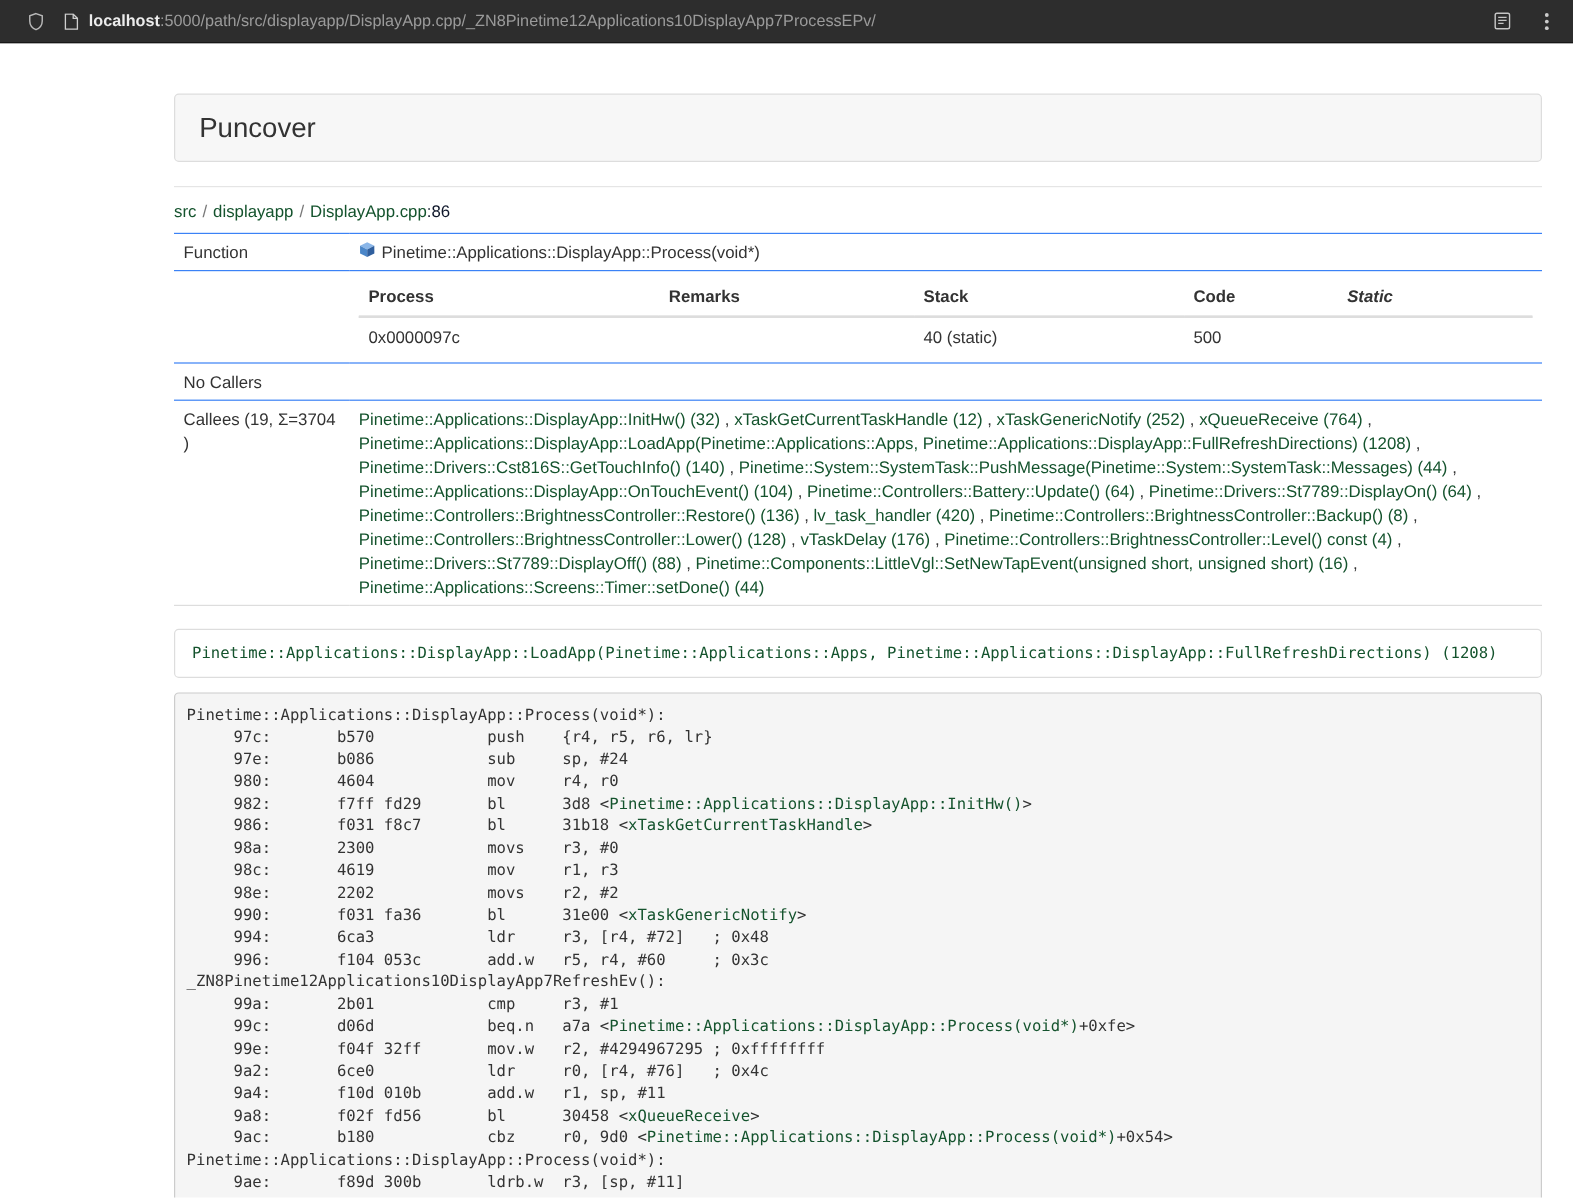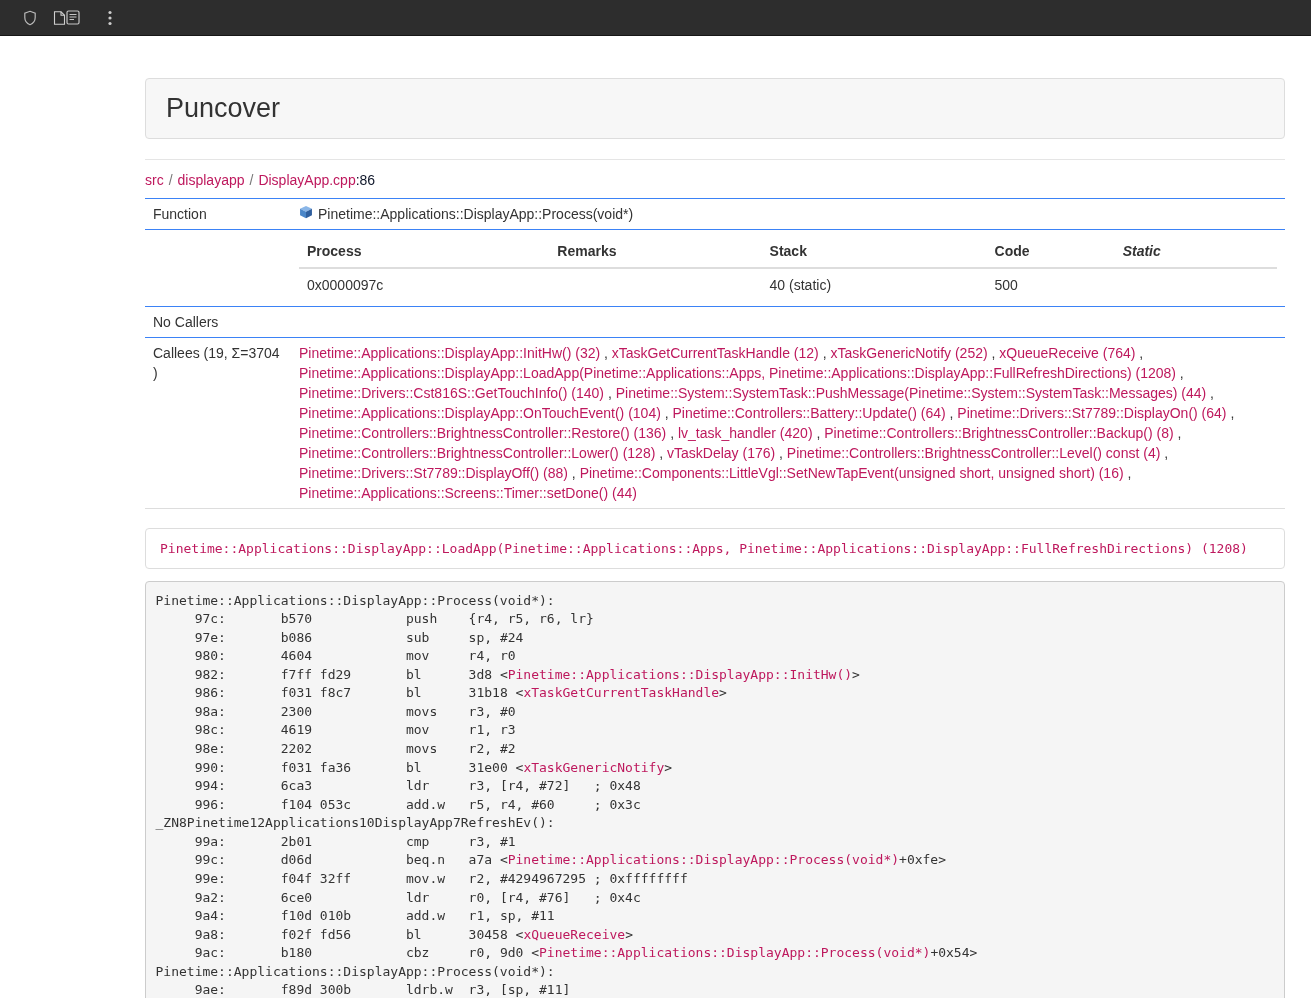--- a/index.html
+++ b/index.html
@@ -2,21 +2,21 @@
 <html><head>
 <meta charset="utf-8">
 <style>
   * { margin:0; padding:0; box-sizing:border-box; }
   html, body {
     width:1311px; height:998px; overflow:hidden;
     background:#ffffff;
     font-family:"Liberation Sans", sans-serif;
     font-size:14px; color:#333;
   }
-  a { color:#be185d; text-decoration:none; }
+  a { color:#14532d; text-decoration:none; }
 
   
   .topbar {
     height:36px; background:#2d2d2d; border-bottom:1px solid #171717;
     display:flex; align-items:center;
   }
   .tb-btn { display:flex; align-items:center; justify-content:center; }
   .tb-shield { margin-left:22px; }
   .tb-page { margin-left:15px; }
   .urlbar {
@@ -26,21 +26,21 @@
   .url-host { color:#ececec; font-weight:bold; }
   .url-rest { color:#9a9a9a; }
   .tb-reader { margin-right:22px; }
   .tb-menu { margin-right:14px; width:16px; }
 
   
   .container { width:1140px; margin-left:145px; padding-top:42px; }
 
   .title-panel {
     border:1px solid #ddd; border-radius:4px; background:#f7f7f7;
-    padding:14px 20px; font-size:27px; color:#333; margin-bottom:20px;
+    padding:14px 20px; font-size:23px; color:#333; margin-bottom:20px;
   }
   hr.divider { border:0; border-top:1px solid #e5e5e5; margin:20px 0 10px 0; }
 
   .breadcrumb { font-size:14px; margin:0 0 8px 0; line-height:20px; }
   .breadcrumb .sep { color:#777; margin:0 5px; }
   .crumb-suffix { color:#0f172a; }
 
   table.info { width:100%; border-collapse:collapse; font-size:14px; }
   table.info > tbody > tr > th,
   table.info > tbody > tr > td {
@@ -86,20 +86,24 @@
     <svg width="16" height="16" viewBox="0 0 16 16">
         <path d="M8 1.3 L13.2 3.1 V7.4 C13.2 10.9 11 13.4 8 14.7 C5 13.4 2.8 10.9 2.8 7.4 V3.1 Z" fill="none" stroke="#b9b9b9" stroke-width="1.2"></path>
       </svg>
   </span>
   <span class="tb-btn tb-page">
     <svg width="13" height="14" viewBox="0 0 13 14">
         <path d="M1.5 0.8 h6.5 l3.5 3.5 v9 h-10 z" fill="none" stroke="#cfcfcf" stroke-width="1.1"></path>
         <path d="M8 0.8 v3.5 h3.5" fill="none" stroke="#cfcfcf" stroke-width="1.1"></path>
       </svg>
   </span>
+  <div class="urlbar">
+    <span class="url-host">localhost</span>
+      <span class="url-rest">:5000/path/src/displayapp/DisplayApp.cpp/_ZN8Pinetime12Applications10DisplayApp7ProcessEPv/</span>
+  </div>
   <span class="tb-btn tb-reader">
     <svg width="14" height="15" viewBox="0 0 14 15">
         <rect x="1" y="1" width="12" height="13" rx="1.5" fill="none" stroke="#c6c6c6" stroke-width="1.2"></rect>
         <path d="M3.5 4.5 h7 M3.5 7 h7 M3.5 9.5 h4.5" stroke="#c6c6c6" stroke-width="1.1"></path>
       </svg>
   </span>
   <span class="tb-btn tb-menu">
     <svg width="4" height="16" viewBox="0 0 4 16">
         <circle cx="2" cy="2.5" r="1.6" fill="#cccccc"></circle>
         <circle cx="2" cy="8" r="1.6" fill="#cccccc"></circle>

